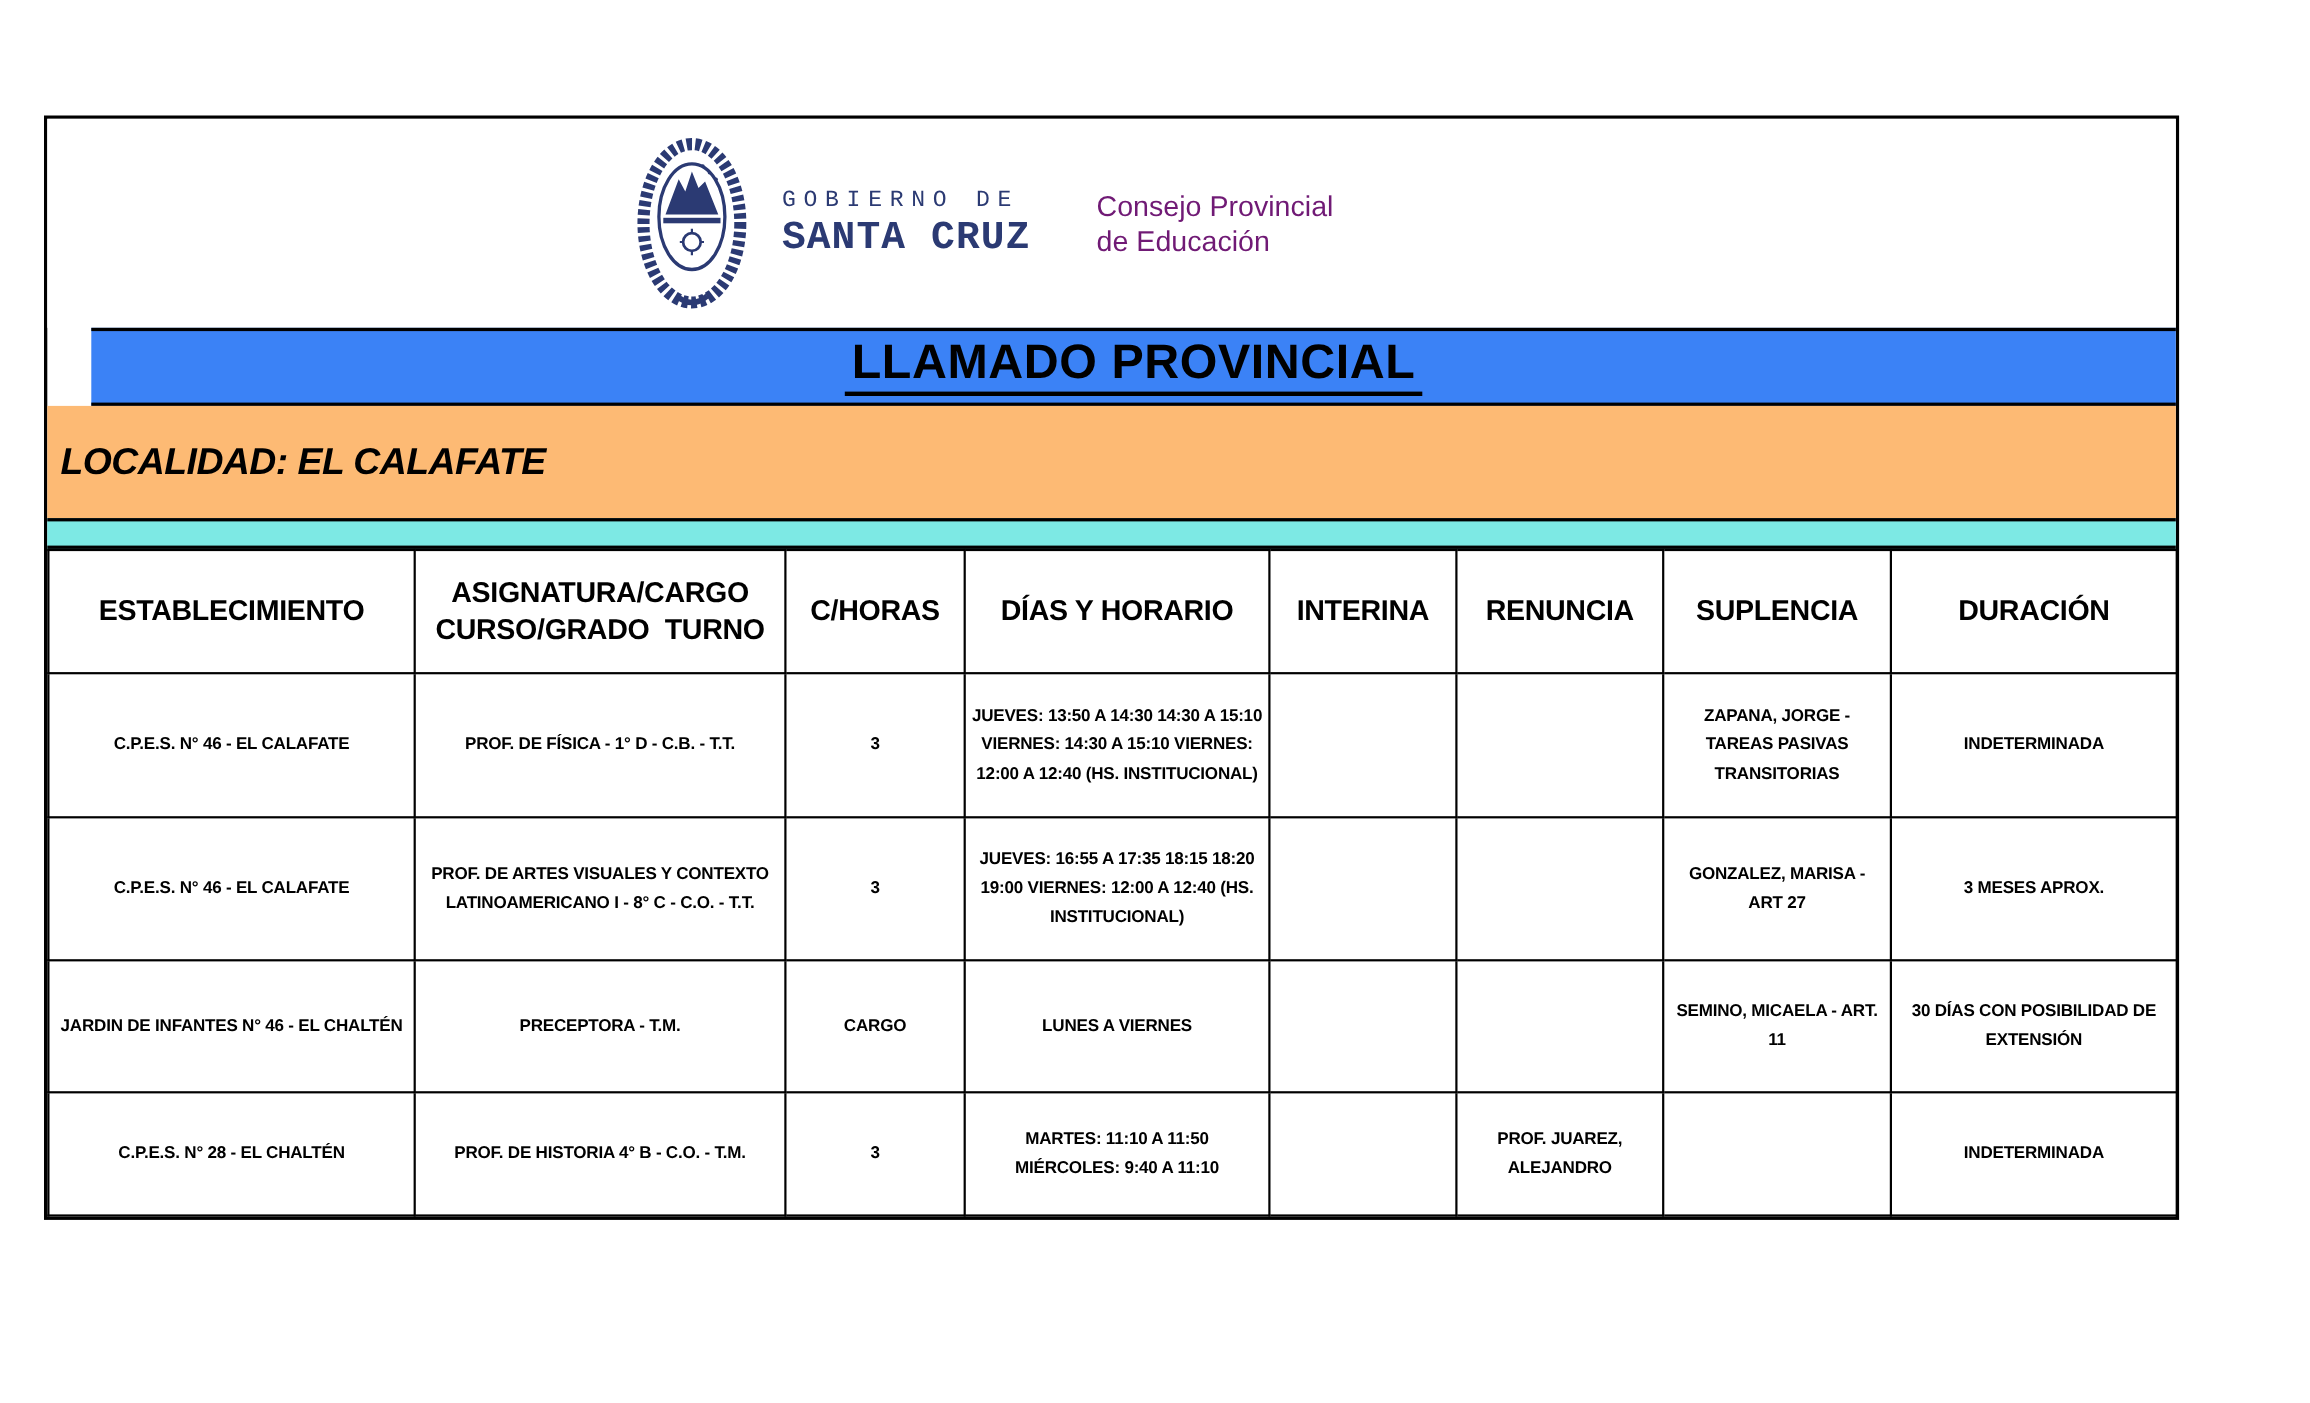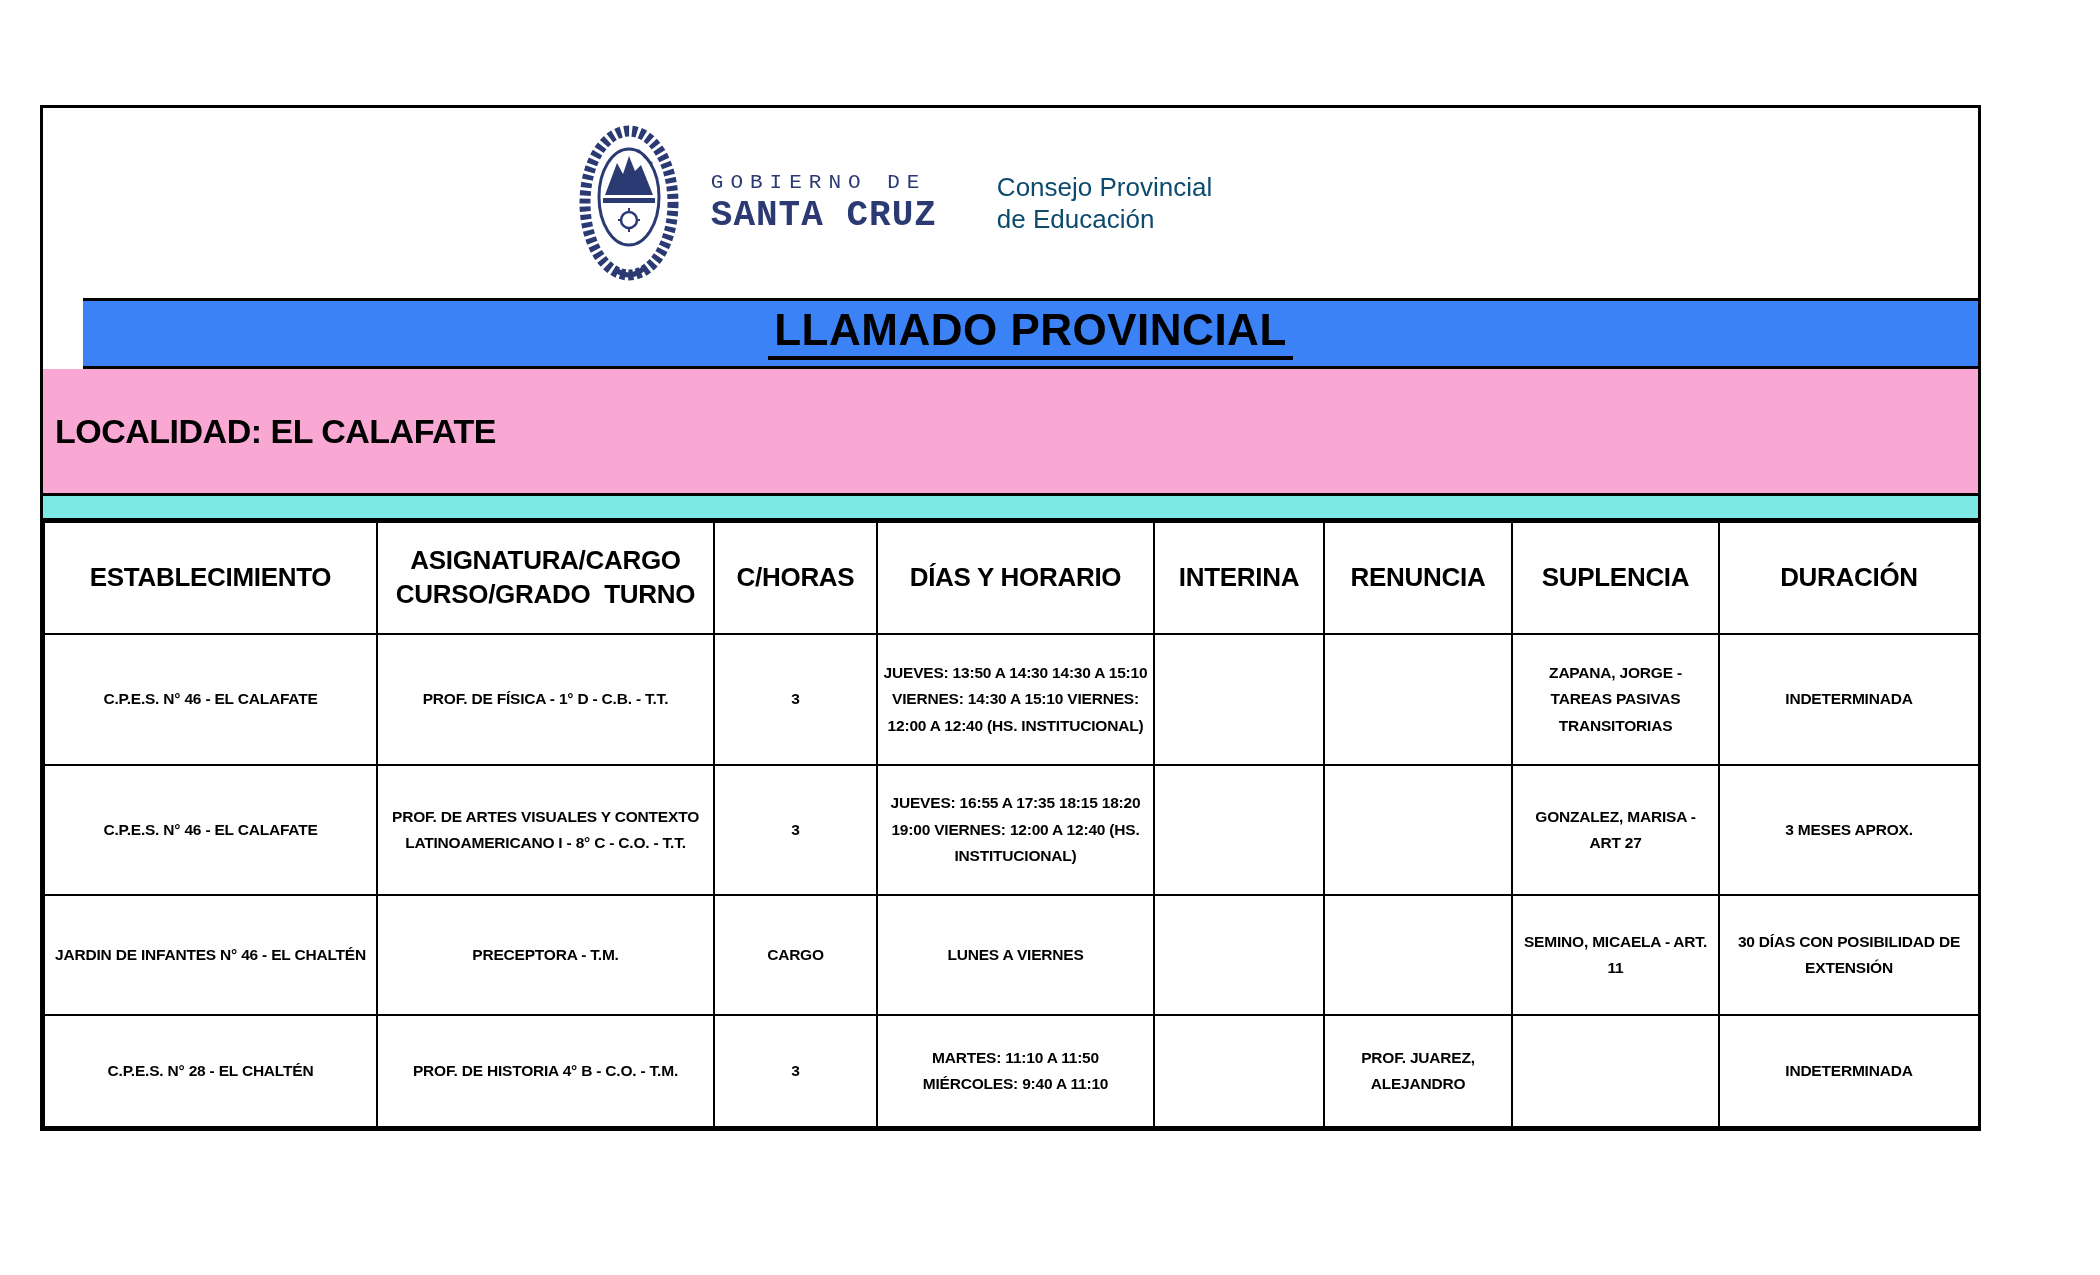--- a/index.html
+++ b/index.html
@@ -11,33 +11,33 @@
   .doc{
     position:absolute;left:40px;top:105px;width:1935px;
     border:3px solid #000;background:#fff;
   }
   
   .logo-band{height:190px;background:#fff;display:flex;align-items:center;justify-content:center;}
   .logo-group{display:flex;align-items:center;gap:32px;transform:translateX(-115px);}
   .gov-block{display:flex;flex-direction:column;justify-content:center;color:#2B3A73;font-family:Liberation Mono, monospace;}
   .gov-small{font-size:21px;font-weight:400;letter-spacing:7px;line-height:1.2;}
   .gov-big{font-size:36px;font-weight:700;letter-spacing:1px;line-height:1.15;}
-  .council-block{display:flex;flex-direction:column;justify-content:flex-start;color:#0c4a6e;margin-left:28px;}
+  .council-block{display:flex;flex-direction:column;justify-content:flex-start;color:#701a75;margin-left:28px;}
   .council-line{font-size:26px;font-weight:400;line-height:1.25;}
   
   .title-band{
     height:65px;background:#3b82f6;border-top:3px solid #000;border-bottom:3px solid #000;
     display:flex;align-items:center;justify-content:center;margin-left:40px;
   }
   .title-text{
     font-size:44px;font-weight:700;letter-spacing:0.5px;
     border-bottom:4px solid #000;padding:0 6px 3px 6px;line-height:1.05;
   }
   
-  .loc-band{height:124px;display:flex;background:#f9a8d4;}
+  .loc-band{height:102px;display:flex;background:#fdba74;font-style:italic;}
   .loc-cell{flex:1;display:flex;align-items:center;padding-left:12px;}
   .loc-text{font-size:34px;font-weight:700;letter-spacing:-0.5px;}
   .fecha-cell{width:452px;box-sizing:border-box;border-left:2px solid #000;display:flex;align-items:center;padding-left:10px;}
   .fecha-text{font-size:25px;font-weight:700;}
   
   .strip-band{height:22px;background:#7DE9E4;border-top:3px solid #000;border-bottom:3px solid #000;}
   
   table.calls{width:1935px;border-collapse:collapse;table-layout:fixed;}
   table.calls th,table.calls td{border:2px solid #000;text-align:center;vertical-align:middle;overflow:hidden;}
   table.calls th{

